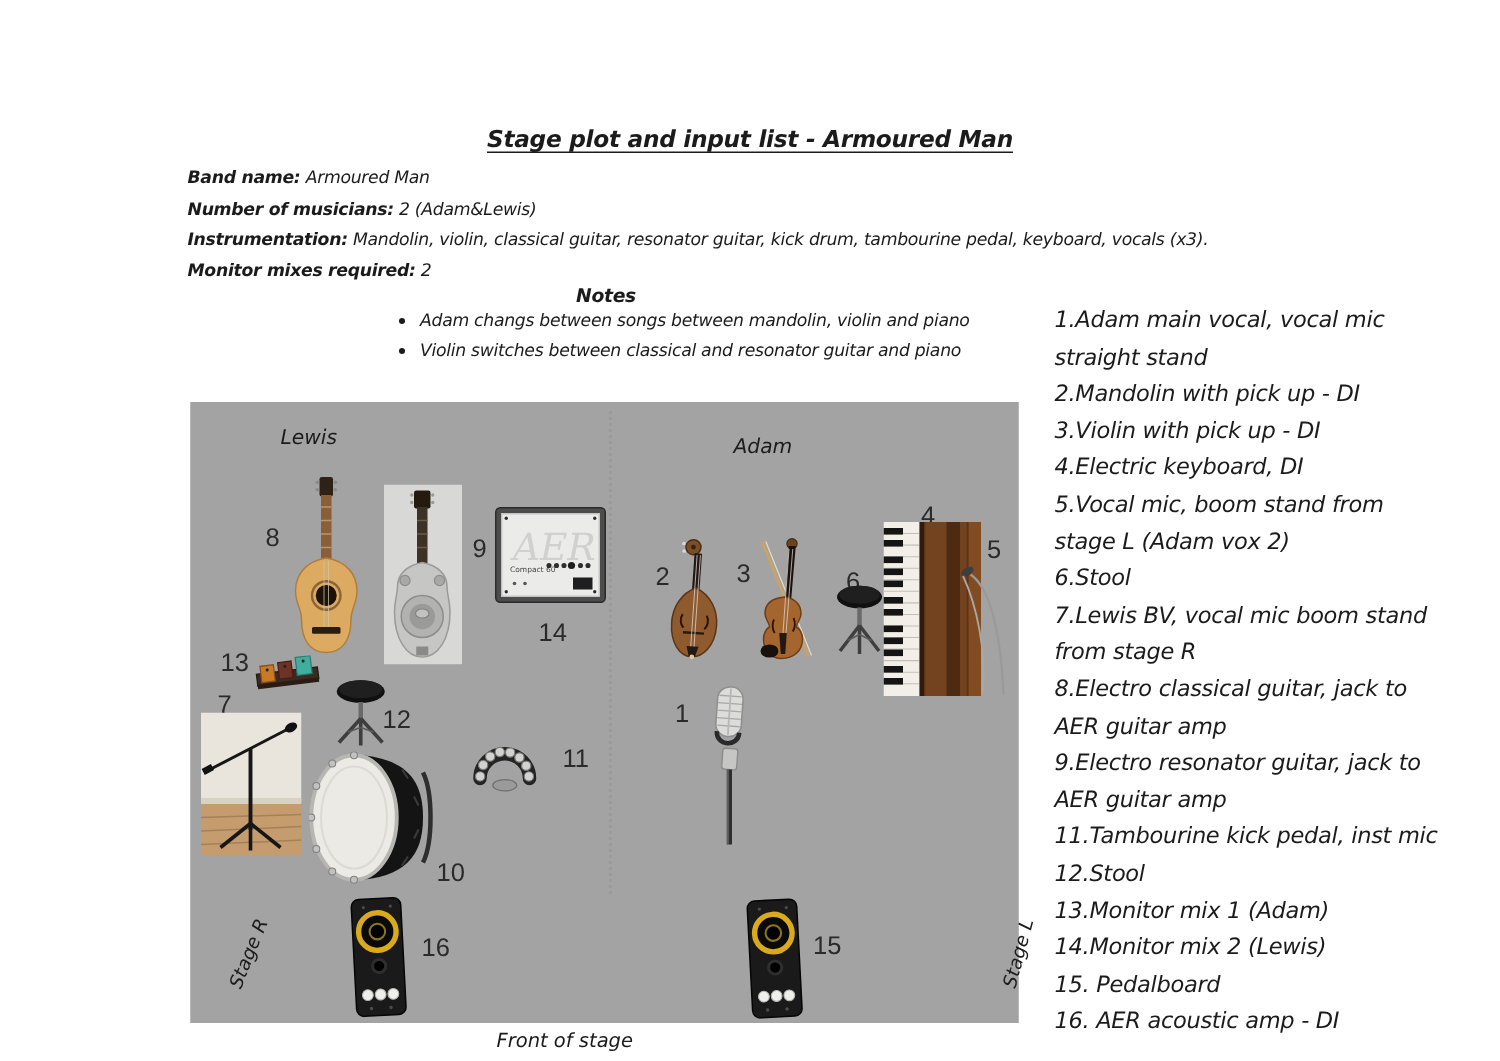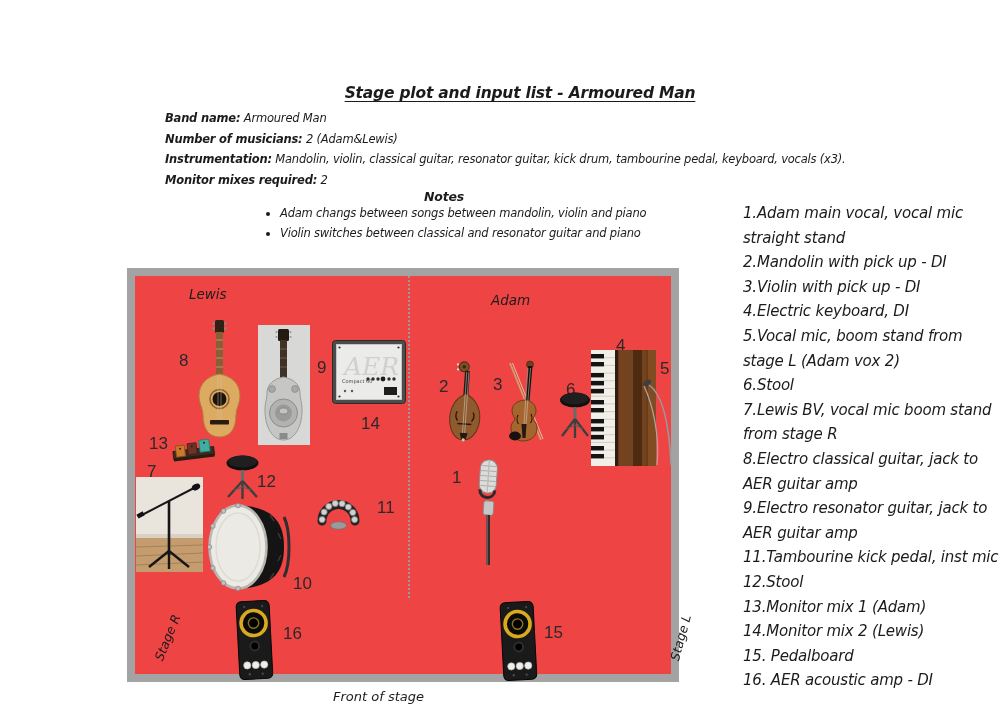--- a/index.html
+++ b/index.html
@@ -1,29 +1,29 @@
 <!DOCTYPE html>
 <html><head>
 <meta charset="utf-8">
 <style>
   html,body{margin:0;padding:0;background:#fff;}
   .page{position:relative;width:1000px;height:707px;background:#ffffff;overflow:hidden;
         font-family:"DejaVu Sans",sans-serif;color:#1b1b1b;}
-  .hand{font-style:italic;letter-spacing:-0.2px;padding-left:40px;}
+  .hand{font-style:italic;letter-spacing:-0.2px;}
   .title{position:absolute;top:84px;left:0;right:0;text-align:center;
          font-size:15.5px;font-weight:bold;text-decoration:underline;text-underline-offset:3px;}
   .header{position:absolute;left:125px;top:108px;font-size:11.5px;line-height:20.6px;white-space:nowrap;}
   .hlabel{font-weight:bold;}
   .notes-heading{position:absolute;left:125px;top:189px;width:558px;text-align:center;
                  font-size:12.5px;font-weight:bold;}
   .notes{position:absolute;left:252px;top:206px;margin:0;padding-left:18px;font-size:11.5px;}
   .notes li{margin-bottom:6px;margin-left:10px;}
   .input-list{position:absolute;left:703px;top:201px;width:264px;font-size:15px;line-height:24.6px;}
   .stage-box{position:absolute;left:127px;top:268px;width:552px;height:414px;
-             border:8px solid #a3a3a3;box-sizing:border-box;background:#ef4444;}
+             border:6px solid #a3a3a3;box-sizing:border-box;background:#a3a3a3;}
   .divider{position:absolute;left:273px;top:0;height:322px;width:0;border-left:2px dotted #9a9a9a;}
   .num{position:absolute;font-family:"Liberation Sans",sans-serif;font-style:normal;
        font-size:17px;color:#2a2a2a;}
   .stage-item{position:absolute;}
   .performer{position:absolute;font-size:13.5px;font-style:italic;}
   .edge-label{position:absolute;font-size:12.5px;font-style:italic;white-space:nowrap;}
   .front-label{position:absolute;font-size:13px;font-style:italic;}
   svg{display:block;}
 </style>
 </head>

